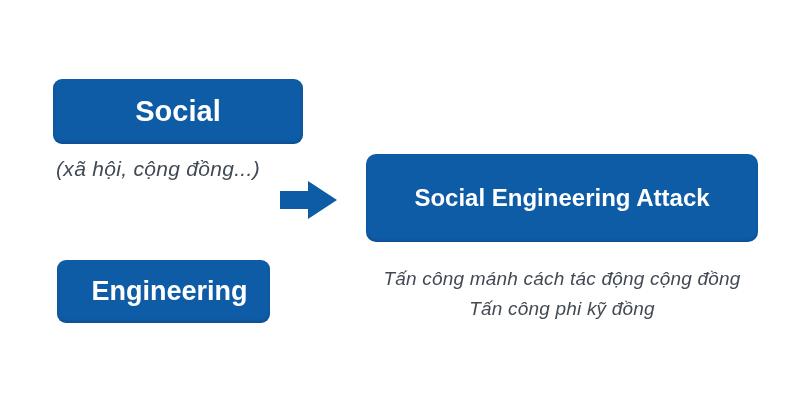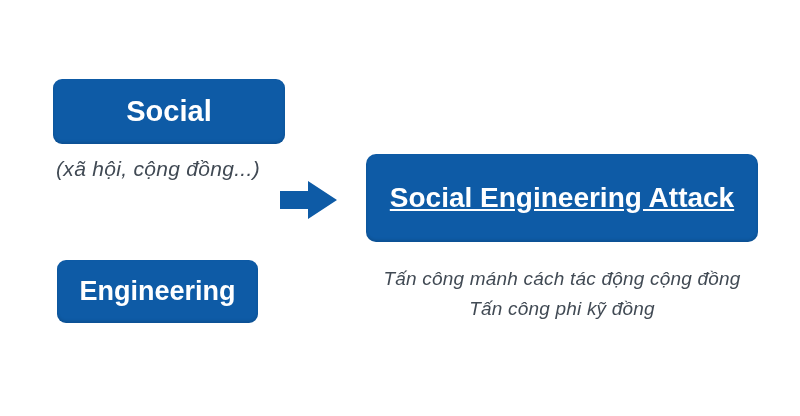--- a/index.html
+++ b/index.html
@@ -21,34 +21,34 @@
     border-radius: 9px;
     display: flex;
     align-items: center;
     justify-content: center;
     color: #ffffff;
     font-weight: bold;
     box-shadow: inset 0 -2px 3px rgba(0,0,0,0.12);
   }
   .box-social {
     left: 53px; top: 79px;
-    width: 232px; height: 65px;
+    width: 250px; height: 65px;
     font-size: 29px;
   }
   .box-engineering {
     left: 57px; top: 260px;
     width: 201px; height: 63px;
     font-size: 27px;
+    padding-left: 12px;
   }
   .box-result {
     left: 366px; top: 154px;
     width: 392px; height: 88px;
-    font-size: 28px;
+    font-size: 24px;
     border-radius: 10px;
-    text-decoration: underline;
   }
   .note {
     position: absolute;
     width: 320px;
     text-align: center;
     font-style: italic;
     color: var(--text-dark, #414a54);
     font-size: 21px;
     letter-spacing: 0.3px;
   }

